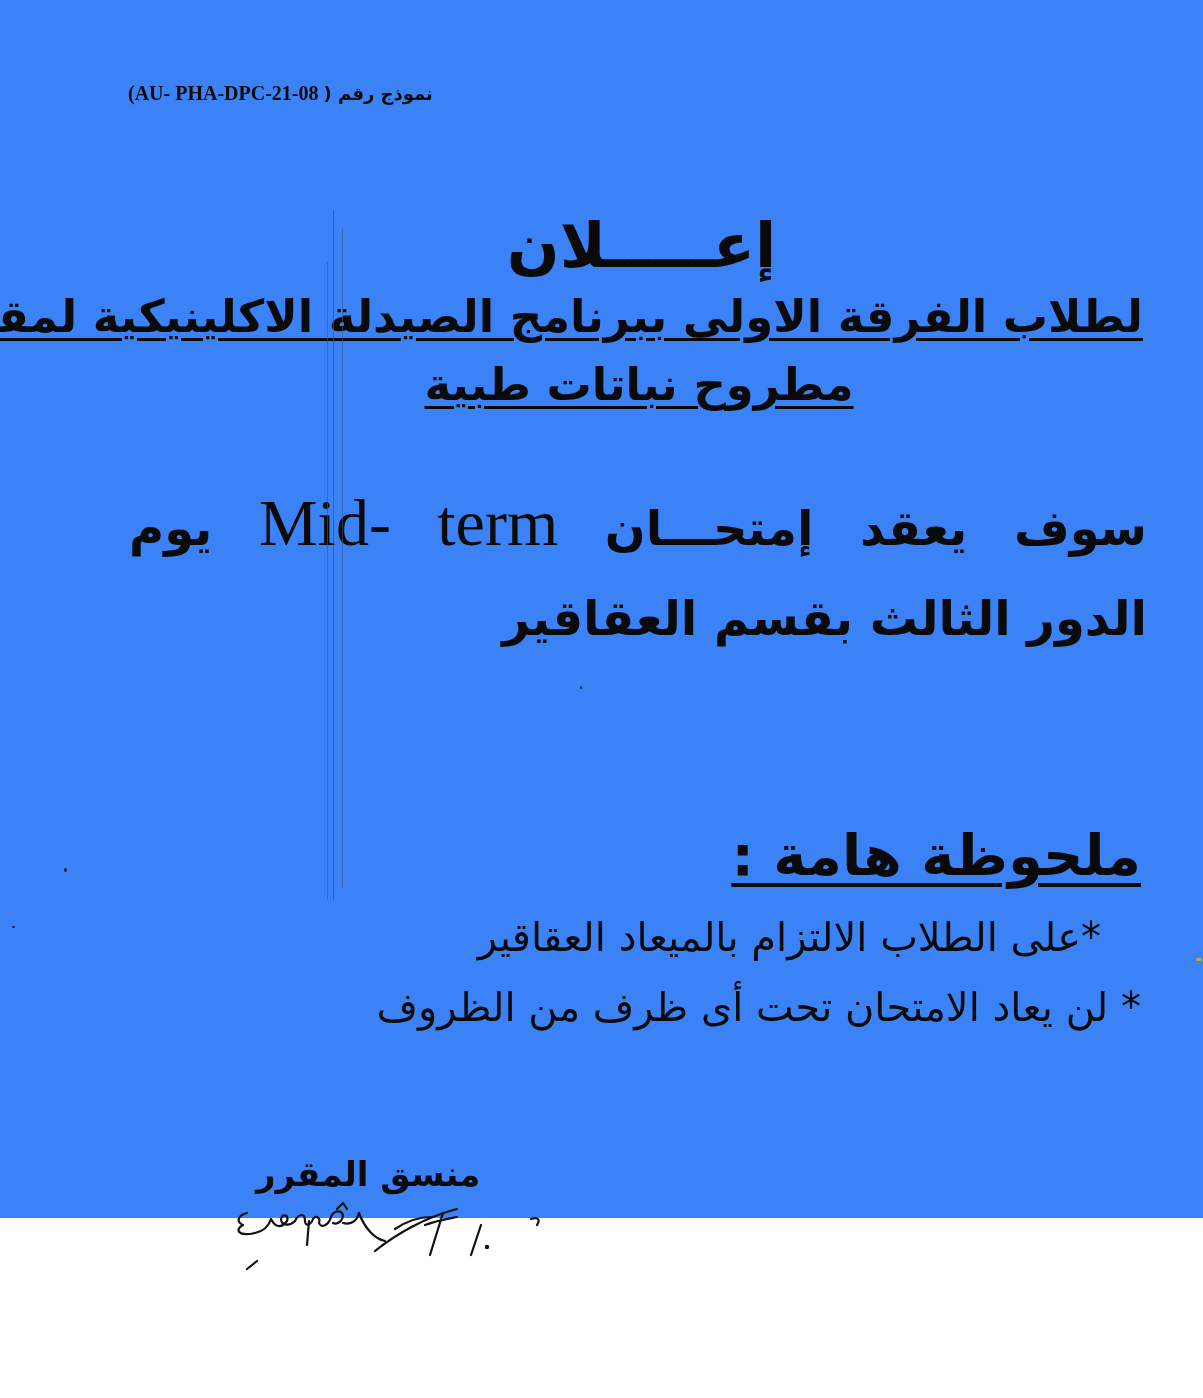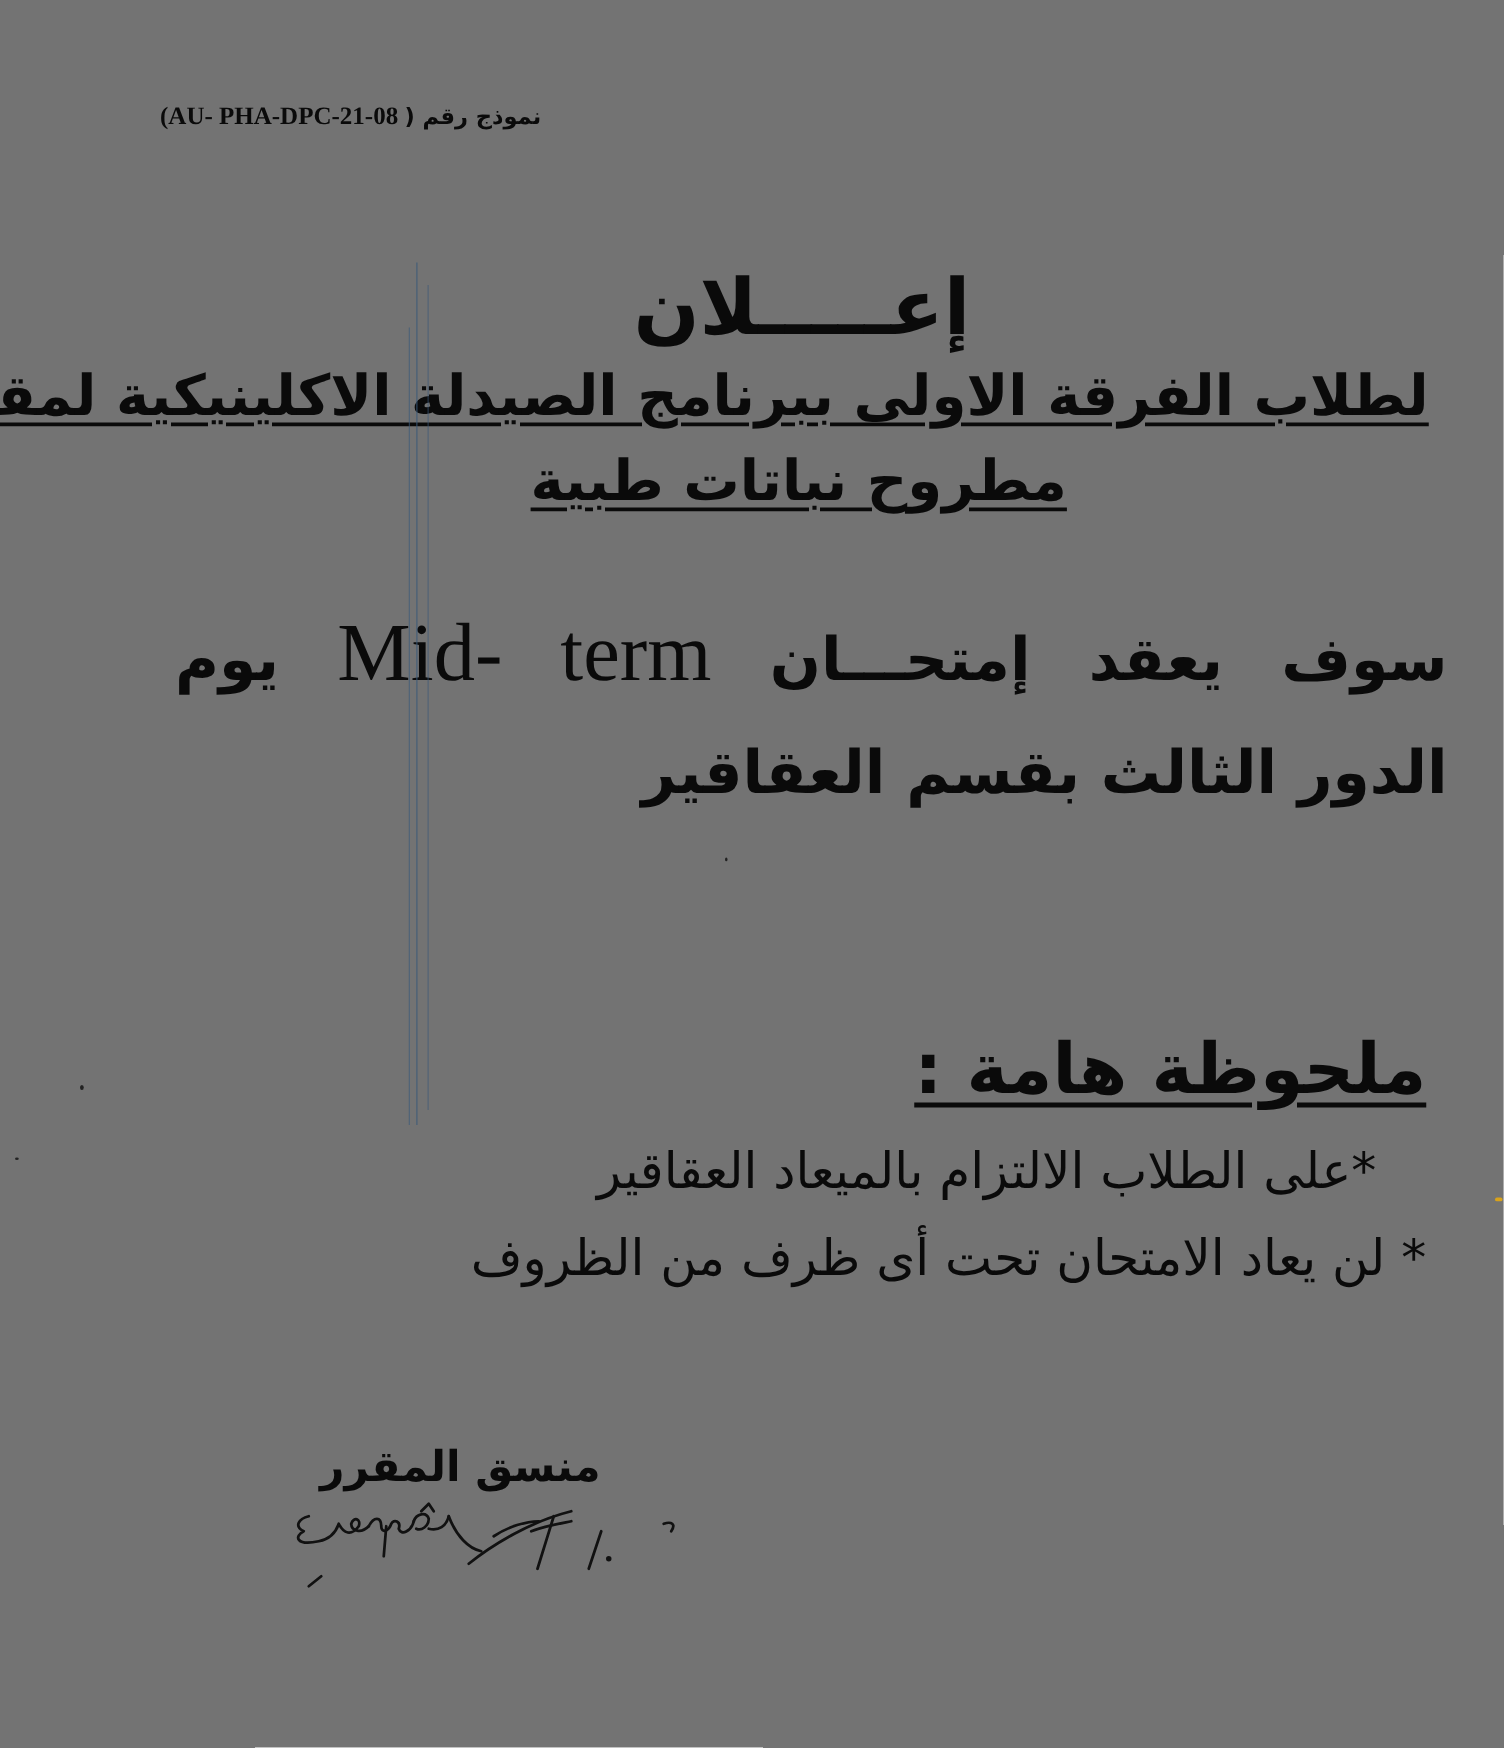--- a/index.html
+++ b/index.html
@@ -12,22 +12,22 @@
       height: 1398px;
       position: relative;
       overflow: hidden;
       font-family: "DejaVu Sans", "Liberation Sans", sans-serif;
       color: #0a0a0a;
     }
     .page {
       position: absolute;
       left: 0; top: 0;
       width: 1203px;
-      height: 1398px;
-      background: #737373;
+      height: 1218px;
+      background: #3b82f6;
     }
     .form-code {
       position: absolute;
       left: 128px;
       top: 82px;
       width: 392px;
       direction: rtl;
       text-align: left;
       font-family: "Liberation Serif", serif;
       font-weight: bold;
@@ -77,21 +77,21 @@
     .subtitle .line2 {
       display: inline-block;
       text-decoration: underline;
       text-decoration-thickness: 3px;
       text-underline-offset: 6px;
       white-space: nowrap;
       margin-top: 18px;
     }
     .body-text {
       position: absolute;
-      left: 140px;
+      left: 129px;
       width: 1018px;
       top: 478px;
       direction: rtl;
       text-align: right;
       font-family: "DejaVu Sans", sans-serif;
       font-weight: bold;
       font-size: 48px;
       line-height: 90px;
     }
     .body-text .bl {

